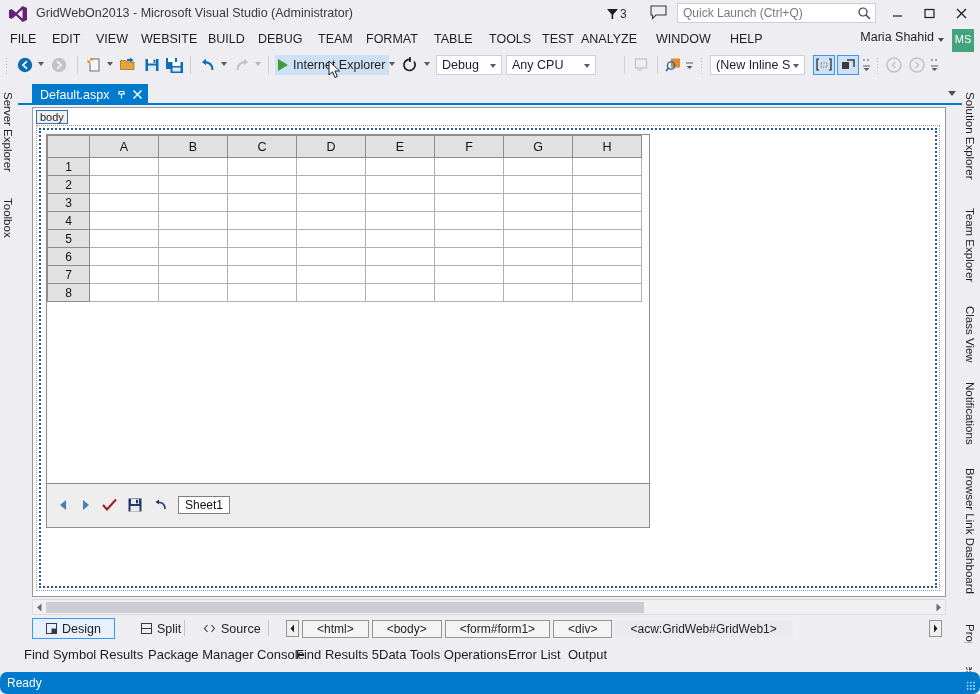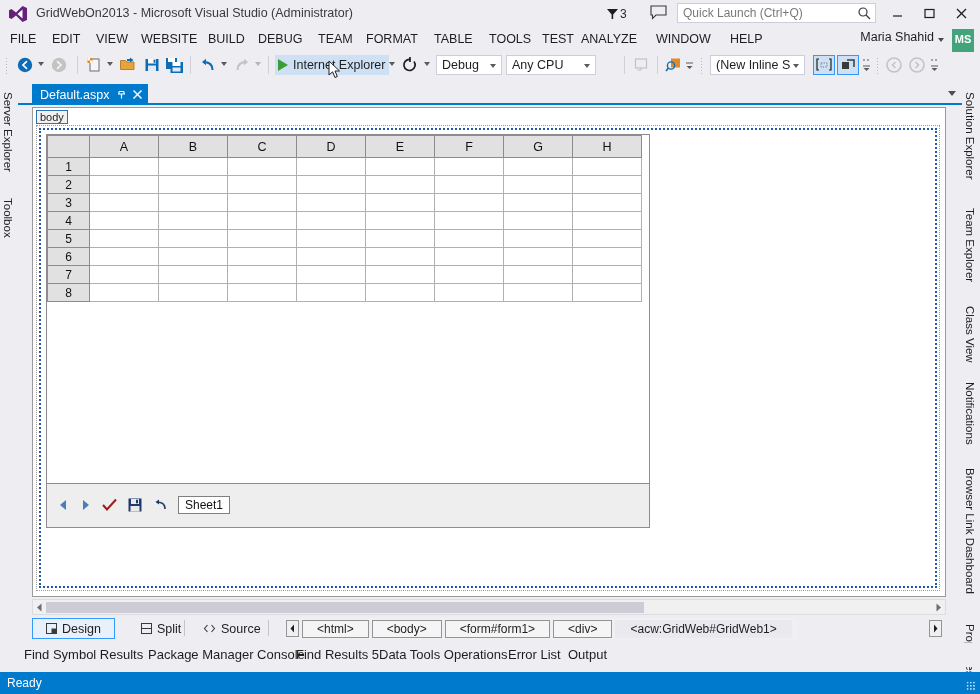--- a/index.html
+++ b/index.html
@@ -31,21 +31,21 @@
   .w-min { left:884px; } .w-max { left:916px; } .w-close { left:948px; }
 
   
   .menubar { position:absolute; left:0; top:28px; width:980px; height:24px; }
   .menu-item { position:absolute; top:0; height:22px; line-height:22px; font-size:12.5px; color:#1e1e1e;
      padding:0 2px; white-space:nowrap; cursor:default; }
   .user-name { position:absolute; top:2px; right:46px; font-size:12.5px; color:#1e1e1e; white-space:nowrap; cursor:default;}
   .user-caret { position:absolute; top:10px; right:36px; width:0;height:0; border-left:3.5px solid transparent;
      border-right:3.5px solid transparent; border-top:4px solid #4a4a4a; }
   .avatar { position:absolute; top:1px; right:6px; width:22px; height:31px; background:#43a47c; color:#fff;
-     font-size:11px; font-weight:bold; text-align:center; line-height:21px; letter-spacing:0px; cursor:default;}
+     font-size:11px; font-weight:normal; text-align:center; line-height:21px; letter-spacing:0px; cursor:default;}
 
   
   .toolbar { position:absolute; left:0; top:52px; width:980px; height:26px; background:#eeeef2; }
   .grip { position:absolute; top:5px; width:4px; height:17px;
       background-image: radial-gradient(#b8b8c0 40%, transparent 41%);
       background-size:3px 3px; }
   .tb-sep { position:absolute; top:4px; width:1px; height:18px; background:#d0d0d8; }
   .tb-icon { position:absolute; top:4px; width:18px; height:18px; cursor:default; }
   .tb-caret { position:absolute; top:10px; width:0;height:0; border-left:3.5px solid transparent;
      border-right:3.5px solid transparent; border-top:4px solid #5a5a5a; cursor:default;}
@@ -131,21 +131,21 @@
   .tagchip.sel { border-color:transparent; background:#eaeaee; }
   .tag-scroll-r { position:absolute; right:4px; top:2px; width:13px; height:17px; border:1px solid #949494;
      background:#f0f0f0; display:flex; align-items:center; justify-content:center; cursor:default;}
 
   
   .bottomtabs { position:absolute; left:0; top:643px; width:980px; height:24px; background:#eeeef2; }
   .btab { position:absolute; top:2px; height:20px; line-height:19px; font-size:13px; color:#1e1e1e;
      white-space:nowrap; cursor:default; }
 
   
-  .statusbar { position:absolute; left:0; bottom:0; width:980px; height:22px; background:#007acc; }
+  .statusbar { position:absolute; left:0; bottom:0; width:980px; height:22px; background:#007acc;border-radius:7px; }
   .status-text { position:absolute; left:7px; top:4px; font-size:12px; color:#fff; }
   .status-grip { position:absolute; right:4px; bottom:3px; width:10px; height:10px;
      background-image: radial-gradient(#b6d9f2 40%, transparent 41%); background-size:3.2px 3.2px; }
 </style>
 </head>
 <body>
 
 <div class="app">
 
   <div class="titlebar">

